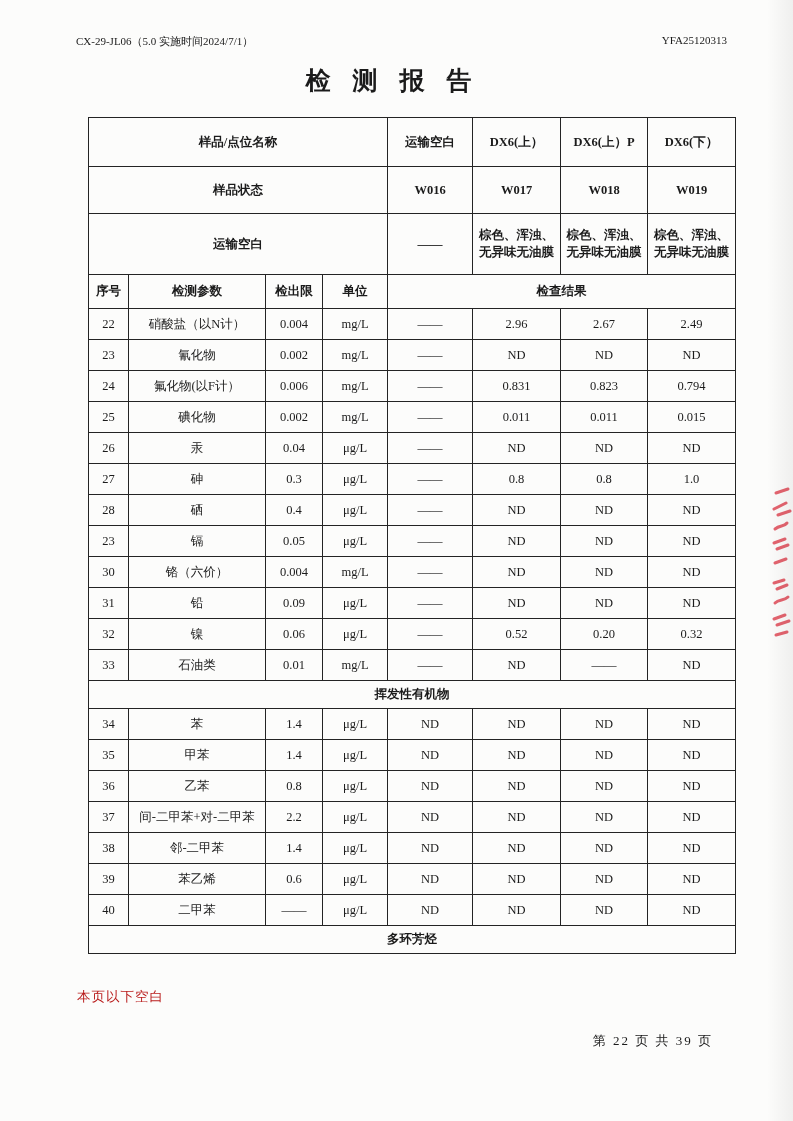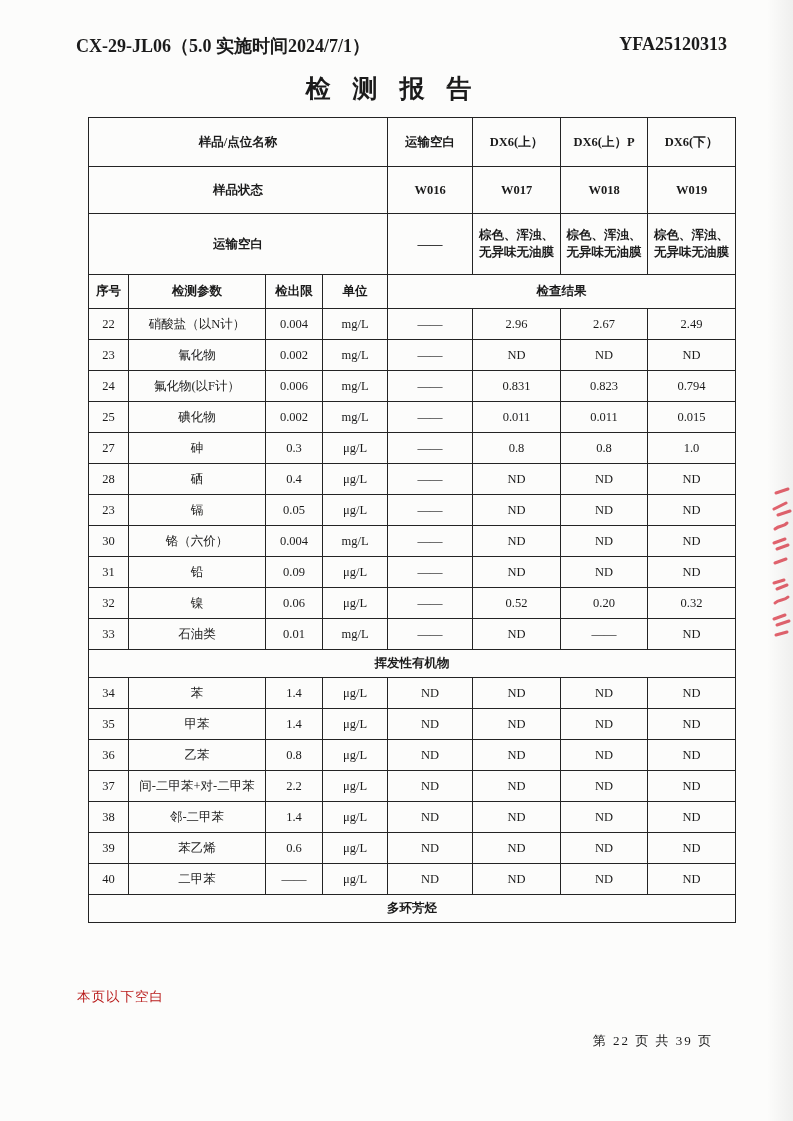--- a/index.html
+++ b/index.html
@@ -14,27 +14,26 @@
     box-sizing:border-box;
   }
   .page::after{ 
     content:"";position:absolute;top:0;right:0;width:26px;height:100%;
     background:linear-gradient(to right, rgba(0,0,0,0), rgba(0,0,0,0.05));
     pointer-events:none;
   }
   .doc-header{
     position:absolute;top:34px;left:76px;right:66px;
     display:flex;justify-content:space-between;align-items:flex-start;
-    font-size:18px;
-    font-weight:bold;
+    font-size:11px;
   }
   .doc-title{
     position:absolute;top:64px;left:0;width:100%;
     text-align:center;font-size:25px;font-weight:bold;
-    letter-spacing:22px;padding-left:6px;box-sizing:border-box;margin-top:8px;
+    letter-spacing:22px;padding-left:6px;box-sizing:border-box;
   }
   table.report{
     position:absolute;left:88px;top:117px;
     width:647px;border-collapse:collapse;table-layout:fixed;
   }
   table.report td{
     border:1.6px solid #242424;
     text-align:center;vertical-align:middle;
     font-size:12.5px;line-height:1.35;
     padding:1px 5px;overflow:hidden;
@@ -147,20 +146,30 @@
           <td>25</td>
           <td>碘化物</td>
           <td>0.002</td>
           <td>mg/L</td>
           <td>——</td>
           <td>0.011</td>
           <td>0.011</td>
           <td>0.015</td>
         </tr>
         <tr class="r-data">
+          <td>26</td>
+          <td>汞</td>
+          <td>0.04</td>
+          <td>μg/L</td>
+          <td>——</td>
+          <td>ND</td>
+          <td>ND</td>
+          <td>ND</td>
+        </tr>
+        <tr class="r-data">
           <td>27</td>
           <td>砷</td>
           <td>0.3</td>
           <td>μg/L</td>
           <td>——</td>
           <td>0.8</td>
           <td>0.8</td>
           <td>1.0</td>
         </tr>
         <tr class="r-data">

